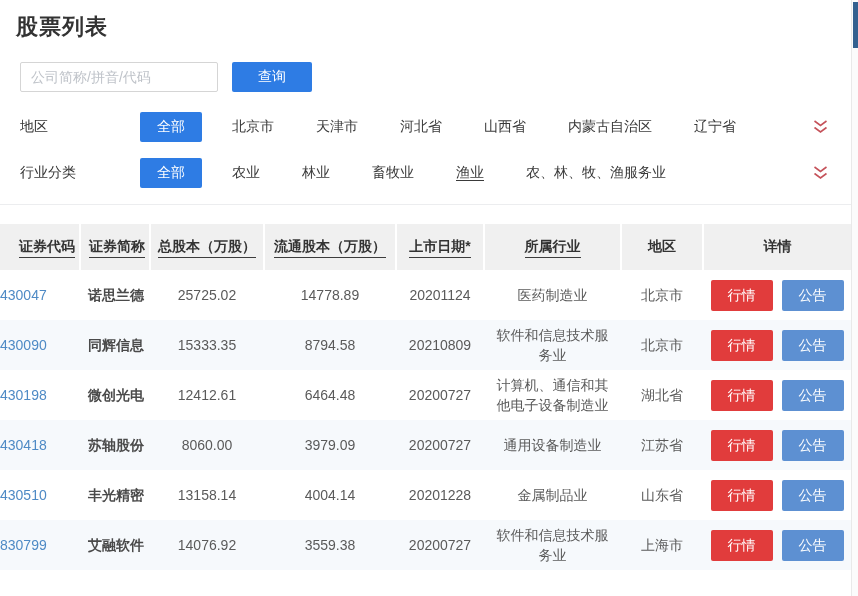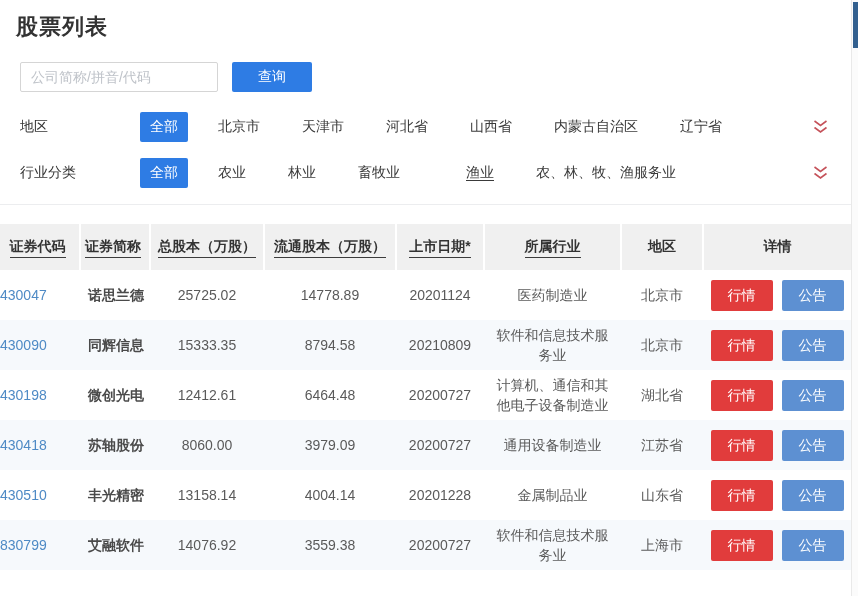--- a/index.html
+++ b/index.html
@@ -16,33 +16,33 @@
   .search-row{display:flex;align-items:center;margin:20px 0 0 20px;}
   .search-input{width:198px;height:30px;border:1px solid #d5d5d5;border-radius:2px;
     padding:0 10px;font-size:14px;color:#333;outline:none;font-family:inherit;}
   .search-input::placeholder{color:#bfc3c9;}
   .search-btn{margin-left:14px;width:80px;height:30px;background:var(--primary);color:#fff;
     border:none;border-radius:2px;font-size:14px;cursor:pointer;font-family:inherit;}
   .filter-row{display:flex;align-items:center;margin:16px 0 0 20px;position:relative;padding-right:50px;}
   .filter-row.first{margin-top:20px;}
   .filter-label{width:120px;font-size:14px;color:#333;}
   .pill{background:var(--primary);color:#fff;border:none;border-radius:2px;
-    padding:6px 10px;font-size:14px;cursor:pointer;font-family:inherit;}
+    padding:6px 17px;font-size:14px;cursor:pointer;font-family:inherit;}
   .options{display:flex;align-items:center;margin-left:30px;}
   .opt{font-size:14px;color:#3a3a3a;text-decoration:none;margin-right:42px;cursor:pointer;white-space:nowrap;}
-  .opt.hovered{text-decoration:underline;text-underline-offset:3px;margin-left:24px;}
+  .opt.hovered{text-decoration:underline;text-underline-offset:3px;}
   .chevron{position:absolute;right:22px;top:50%;transform:translateY(-50%);cursor:pointer;line-height:0;}
   .divider{height:1px;background:#ecedef;margin-top:16px;width:851px;}
   table{border-collapse:collapse;width:851px;margin-top:19px;table-layout:fixed;}
   col.c1{width:80px}col.c2{width:70px}col.c3{width:114px}col.c4{width:132px}
   col.c5{width:88px}col.c6{width:137px}col.c7{width:82px}col.c8{width:148px}
   thead th{background:var(--header-bg);height:46px;font-size:14px;font-weight:700;color:#333;
     text-align:center;border-left:2px solid #fff;padding:0 4px;}
   thead th:first-child{border-left:none;text-align:left;padding-left:16px;}
-  thead th.left{text-align:center;padding-left:0;}
+  thead th.left{text-align:right;padding-left:0;}
   thead th.sortable span{border-bottom:1px solid #3c3c3c;padding-bottom:3px;}
   tbody td{height:50px;font-size:14px;color:#5a5a5a;text-align:center;padding:4px 6px;line-height:1.45;}
   tbody tr:nth-child(even){background:var(--stripe);}
   td.code{text-align:left;padding-left:0;}
   td.code a{color:var(--link-blue);text-decoration:none;cursor:pointer;}
   td.name{text-align:left;padding-left:8px;color:#4a4a4a;font-weight:bold;}
   .act-btn{display:inline-block;width:62px;height:31px;line-height:31px;border:none;border-radius:2px;
     color:#fff;font-size:14px;cursor:pointer;font-family:inherit;}
   .act-btn.quote{background:var(--quote-red);margin-right:9px;}
   .act-btn.announce{background:var(--announce-blue);}

